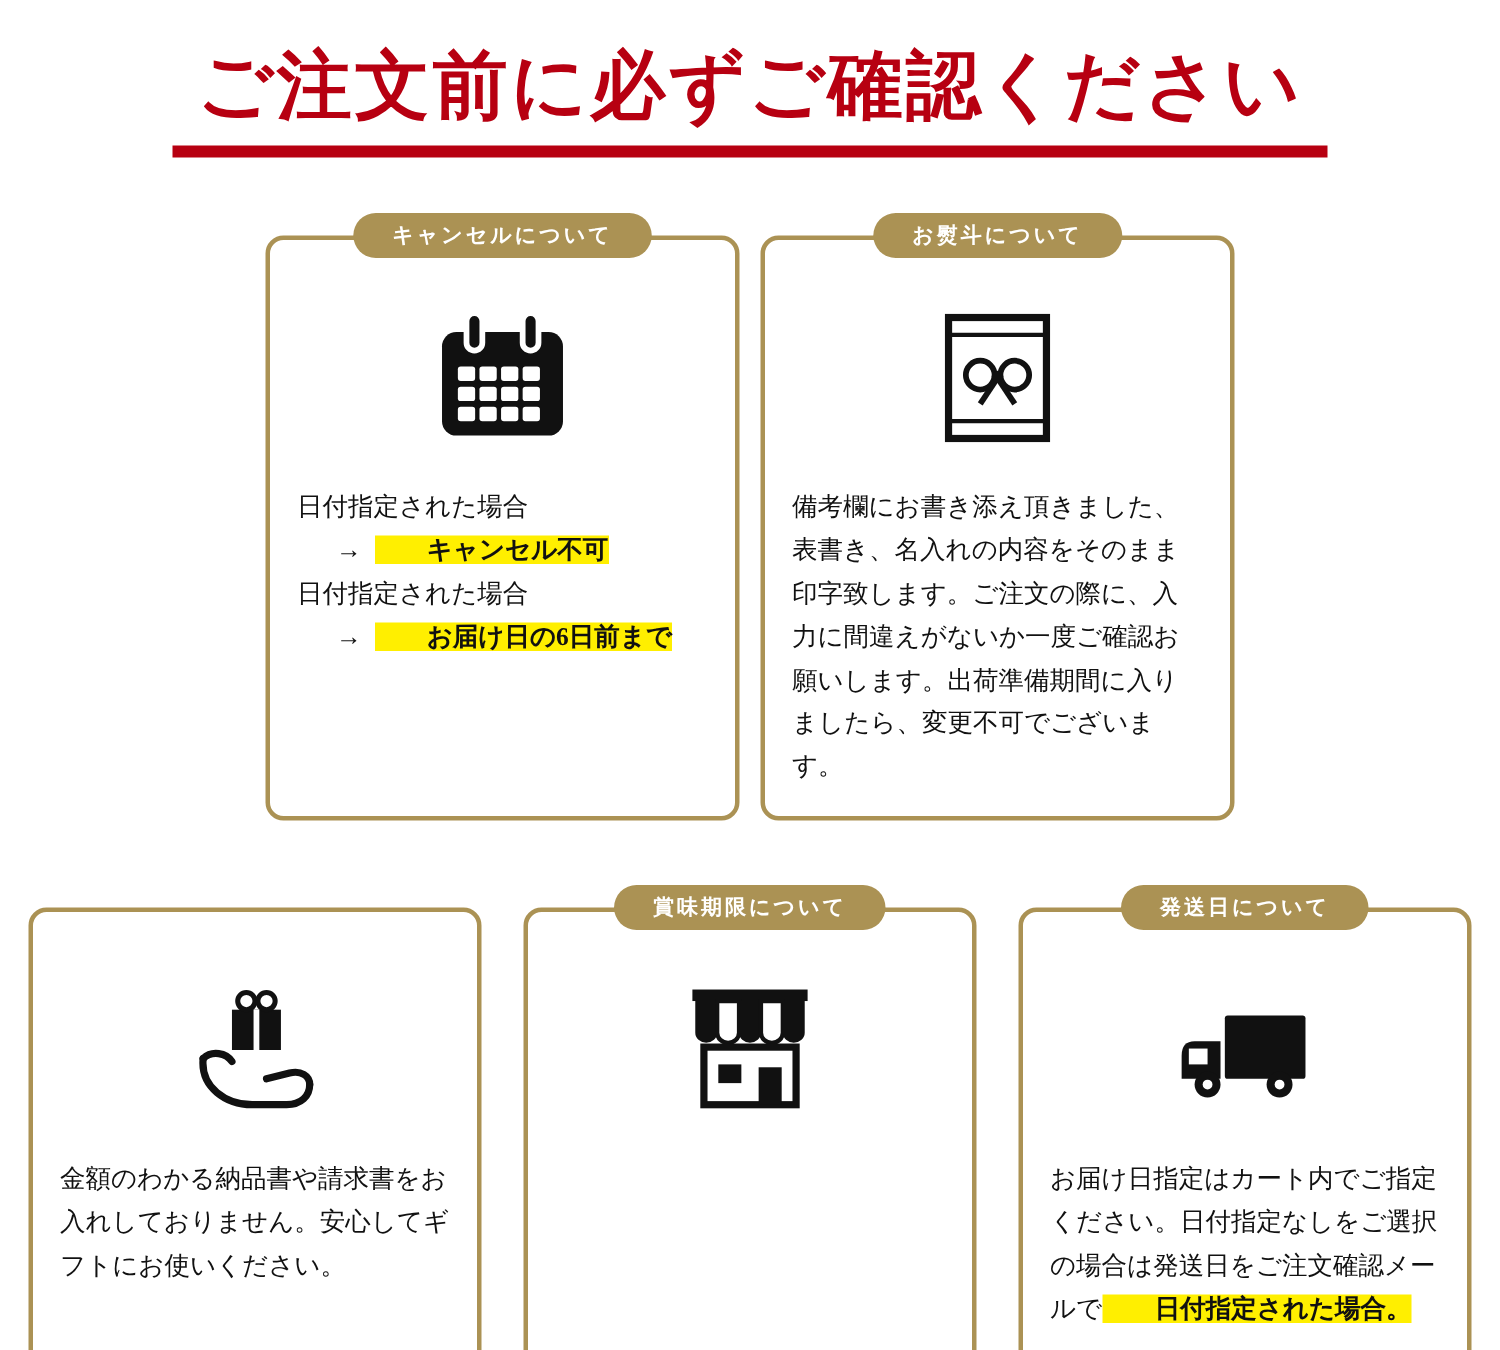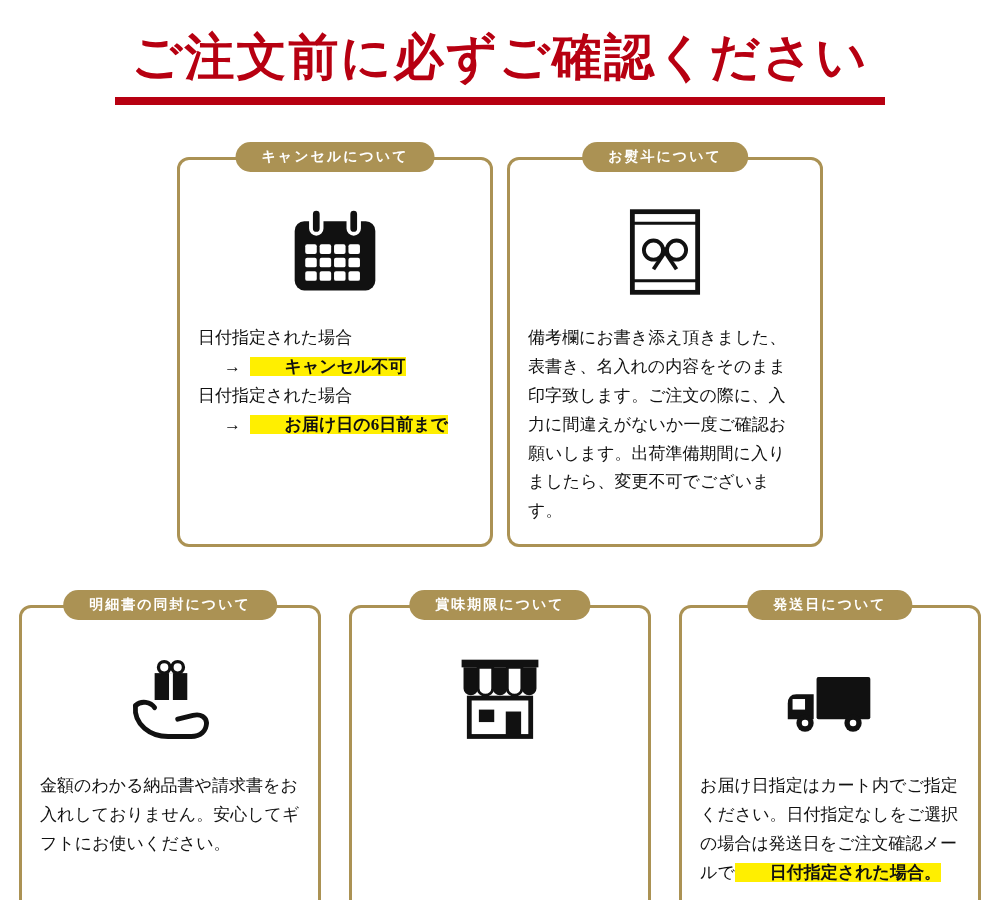--- a/index.html
+++ b/index.html
@@ -158,21 +158,20 @@
           <circle cx="50" cy="49" r="4" fill="#111"></circle>
         </svg>
       </div>
       <div class="card-body">備考欄にお書き添え頂きました、表書き、名入れの内容をそのまま印字致します。ご注文の際に、入力に間違えがないか一度ご確認お願いします。出荷準備期間に入りましたら、変更不可でございます。</div>
     </div>
   </div>
 
   <div class="row row-2">
 
     <div class="card card-w2">
-      <div class="card-header">明細書の同封について</div>
       <div class="icon-wrap">
         <svg viewBox="0 0 100 100" aria-hidden="true">
           <rect x="34" y="22" width="34" height="28" fill="#111"></rect>
           <rect x="49" y="22" width="4" height="28" fill="#fff"></rect>
           <circle cx="44" cy="16" r="6" fill="none" stroke="#111" stroke-width="3.5"></circle>
           <circle cx="58" cy="16" r="6" fill="none" stroke="#111" stroke-width="3.5"></circle>
           <path d="M14,56 C12,76 30,88 48,88 L72,88 C82,88 88,82 88,74" fill="none" stroke="#111" stroke-width="5" stroke-linecap="round"></path>
           <path d="M14,56 C20,50 30,52 34,58" fill="none" stroke="#111" stroke-width="5" stroke-linecap="round"></path>
           <path d="M88,74 C88,68 82,64 74,66 L58,70" fill="none" stroke="#111" stroke-width="5" stroke-linecap="round"></path>
         </svg>

